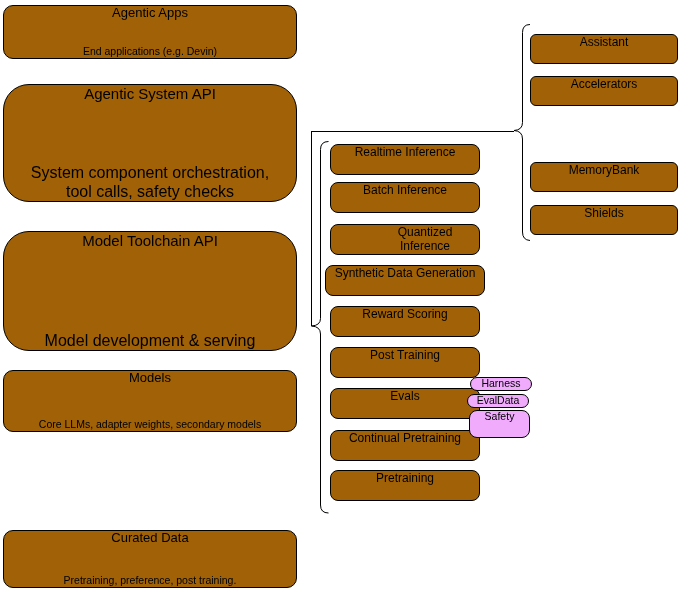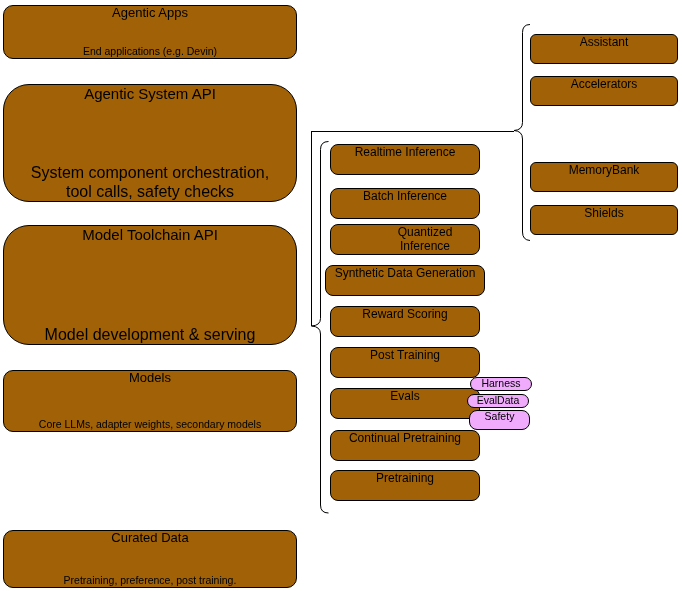--- a/index.html
+++ b/index.html
@@ -85,40 +85,40 @@
   <div class="node lbox" style="top:5px; height:54px; border-radius:10px;">
     <div class="title">Agentic Apps</div>
     <div class="subtitle">End applications (e.g. Devin)</div>
   </div>
 
   <div class="node lbox big" style="top:84px; height:118px; border-radius:26px;">
     <div class="title">Agentic System API</div>
     <div class="subtitle">System component orchestration, tool calls, safety checks</div>
   </div>
 
-  <div class="node lbox big" style="top:225px; height:120px; border-radius:26px;">
+  <div class="node lbox big" style="top:231px; height:120px; border-radius:26px;">
     <div class="title">Model Toolchain API</div>
     <div class="subtitle">Model development &amp; serving</div>
   </div>
 
   <div class="node lbox" style="top:370px; height:62px; border-radius:10px;">
     <div class="title">Models</div>
     <div class="subtitle">Core LLMs, adapter weights, secondary models</div>
   </div>
 
 
   <div class="node lbox" style="top:530px; height:58px; border-radius:10px;">
     <div class="title">Curated Data</div>
     <div class="subtitle">Pretraining, preference, post training.</div>
   </div>
 
   <div class="node mbox" style="top:144px;">
     <span>Realtime Inference</span>
   </div>
-  <div class="node mbox" style="top:188px;">
+  <div class="node mbox" style="top:182px;">
     <span>Batch Inference</span>
   </div>
   <div class="node mbox" style="top:224px;padding-left:40px;">
     <span>Quantized Inference</span>
   </div>
   <div class="node mbox wide" style="top:265px;">
     <span>Synthetic Data Generation</span>
   </div>
   <div class="node mbox" style="top:306px;">
     <span>Reward Scoring</span>
@@ -135,21 +135,21 @@
   <div class="node mbox" style="top:470px;">
     <span>Pretraining</span>
   </div>
 
   <div class="pill" style="left:470px; top:377px; width:62px; height:14px;">
     <span>Harness</span>
   </div>
   <div class="pill" style="left:467px; top:394px; width:62px; height:14px;">
     <span>EvalData</span>
   </div>
-  <div class="pill" style="left:469px; top:410px; width:61px; height:20px;">
+  <div class="pill" style="left:469px; top:410px; width:61px; height:28px;">
     <span>Safety</span>
   </div>
 
   <div class="node rbox" style="top:34px;">
     <span>Assistant</span>
   </div>
   <div class="node rbox" style="top:76px;">
     <span>Accelerators</span>
   </div>
   <div class="node rbox" style="top:162px;">

